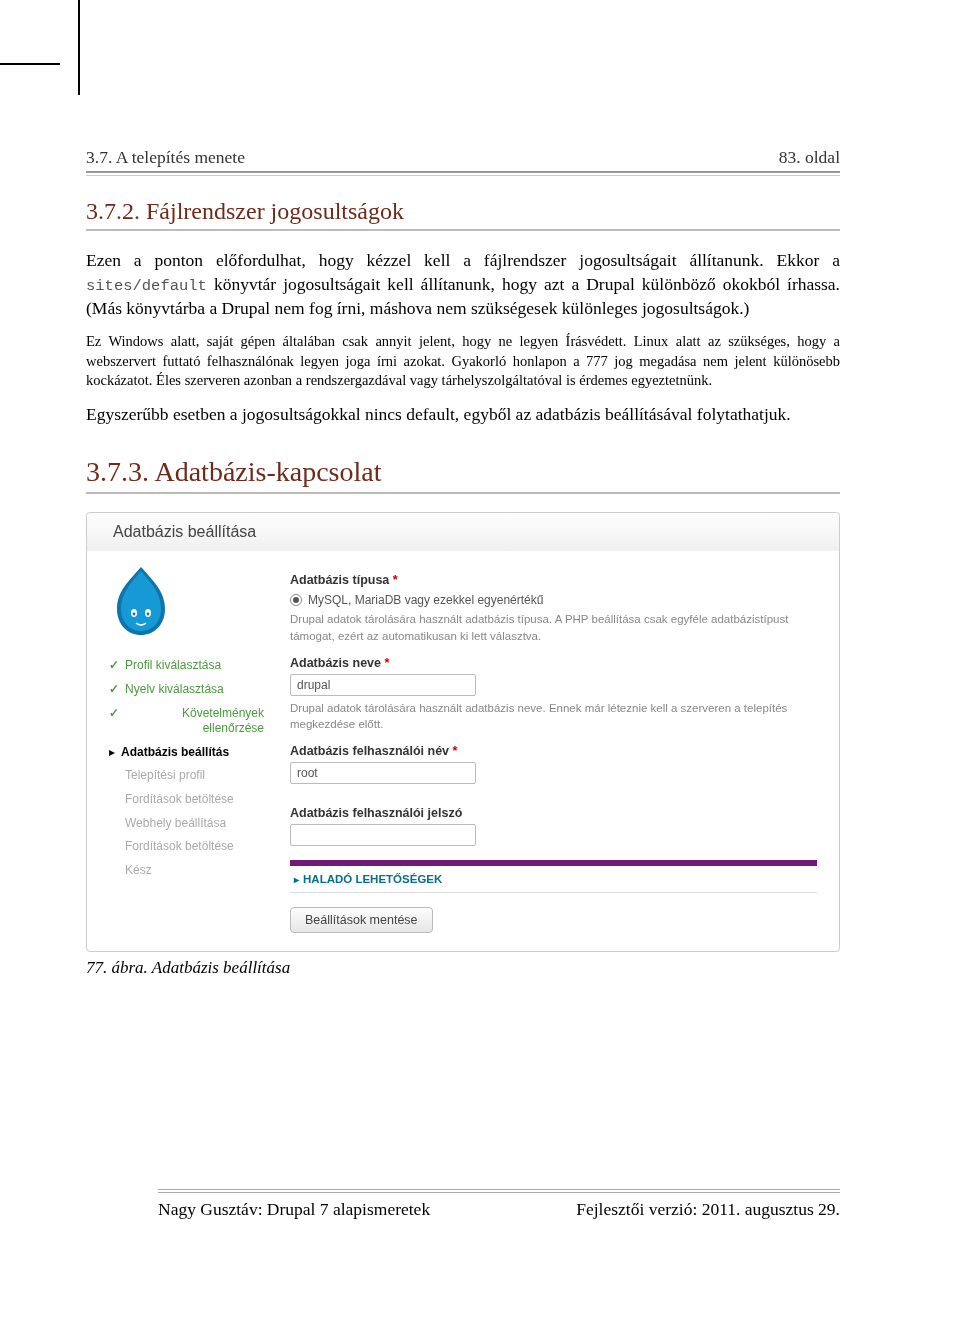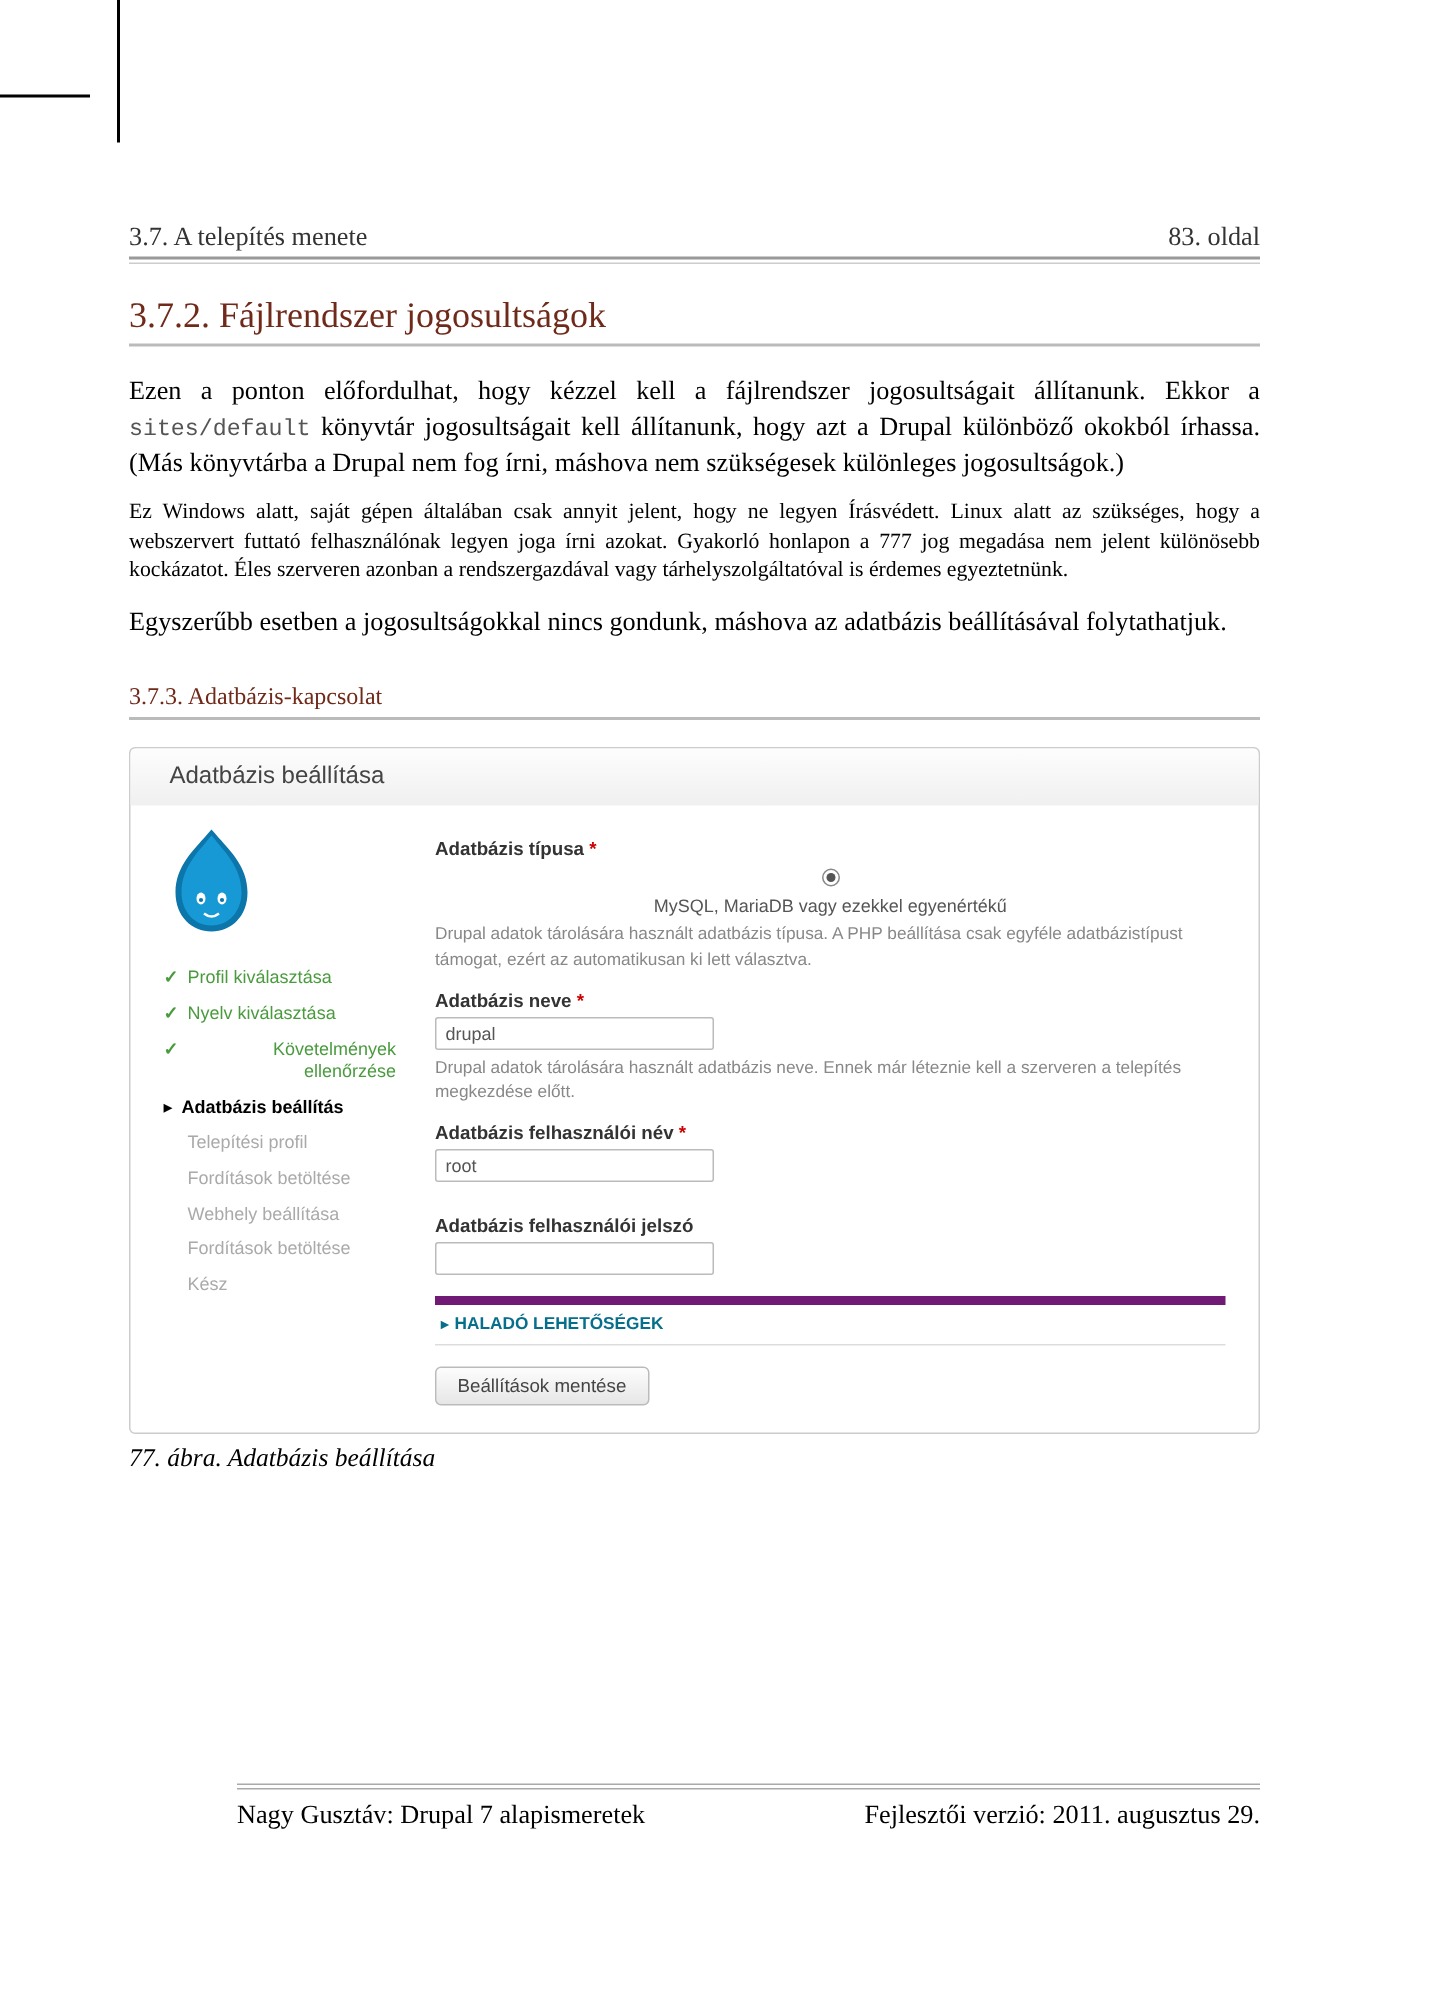--- a/index.html
+++ b/index.html
@@ -36,21 +36,21 @@
   h2.section {
     font-family: Georgia, serif;
     font-size: 24px; color: #702a1a;
     border-bottom: 2px solid #bbb;
     padding-bottom: 4px;
     margin-bottom: 18px;
     font-weight: normal;
   }
   h2.section-small {
     font-family: Georgia, serif;
-    font-size: 16px; color: #702a1a;
+    font-size: 28px; color: #702a1a;
     border-bottom: 2px solid #bbb;
     padding-bottom: 4px;
     margin: 30px 0 18px 0;
     font-weight: normal;
   }
   p.body {
     font-size: 17.5px; line-height: 1.35;
     text-align: justify; margin-bottom: 12px;
   }
   .code-inline { font-family: 'Courier New', monospace; font-size: 15.5px; color: #555; }
@@ -74,21 +74,21 @@
   .drupal-logo { margin-bottom: 18px; }
   .step { display: flex; align-items: flex-start; gap: 6px; font-size: 12px; margin: 8px 0; line-height: 1.3; }
   .step .check { color: #4a9b3e; font-weight: bold; }
   .step .arrow { color: #000; }
   .step .done { color: #4a9b3e; text-align: right; }
   .step .active { color: #000; font-weight: bold; }
   .step .pending { color: #aaa; }
   .db-right { flex: 1; }
   .form-label { font-weight: bold; font-size: 12.5px; color: #333; margin-top: 8px; }
   .req { color: #c00; }
-  .radio-row { margin: 6px 0 4px 0; display: flex; align-items: center; gap: 6px; font-size: 12px; color: #555; flex-direction: column; }
+  .radio-row { margin: 6px 0 4px 0; display: flex; align-items: center; gap: 6px; font-size: 12px; color: #555; }
   .radio { width: 12px; height: 12px; border: 1px solid #888; border-radius: 50%; display: inline-flex; align-items: center; justify-content: center; }
   .radio .dot { width: 6px; height: 6px; background: #555; border-radius: 50%; }
   .help { font-size: 11.5px; color: #888; line-height: 1.4; margin-bottom: 12px; }
   input.field {
     width: 186px; height: 22px; border: 1px solid #bbb;
     border-radius: 2px; padding: 2px 6px; font-size: 12px;
     font-family: Verdana, Arial, sans-serif; color: #555; margin: 4px 0 4px 0;
   }
   .adv {
     border-top: 6px solid #701a75; border-bottom: 1px solid #ddd;
@@ -126,21 +126,21 @@
   <div class="hr-head"></div>
 
   <h2 class="section">3.7.2. Fájlrendszer jogosultságok</h2>
 
   <p class="body">
     <span>Ezen a ponton előfordulhat, hogy kézzel kell a fájlrendszer jogosultságait állítanunk. Ekkor a </span><span class="code-inline">sites/default</span><span> könyvtár jogosultságait kell állítanunk, hogy azt a Drupal különböző okokból írhassa. (Más könyvtárba a Drupal nem fog írni, máshova nem szükségesek különleges jogosultságok.)</span>
   </p>
 
   <p class="small">Ez Windows alatt, saját gépen általában csak annyit jelent, hogy ne legyen Írásvédett. Linux alatt az szükséges, hogy a webszervert futtató felhasználónak legyen joga írni azokat. Gyakorló honlapon a 777 jog megadása nem jelent különösebb kockázatot. Éles szerveren azonban a rendszergazdával vagy tárhelyszolgáltatóval is érdemes egyeztetnünk.</p>
 
-  <p class="body">Egyszerűbb esetben a jogosultságokkal nincs gondunk, máshova az adatbázis beállításával folytathatjuk.</p>
+  <p class="body">Egyszerűbb esetben a jogosultságokkal nincs default, egyből az adatbázis beállításával folytathatjuk.</p>
 
   <h2 class="section-small">3.7.3. Adatbázis-kapcsolat</h2>
 
   <div class="screenshot">
     <div class="db-title">Adatbázis beállítása</div>
     <div class="db-body">
       <div class="db-left">
         <div class="drupal-logo">
           <svg width="64" height="72" viewBox="0 0 64 72">
             <path d="M32 2 C20 16 8 26 8 44 C8 60 19 70 32 70 C45 70 56 60 56 44 C56 26 44 16 32 2 Z" fill="#0c76ab"></path>

